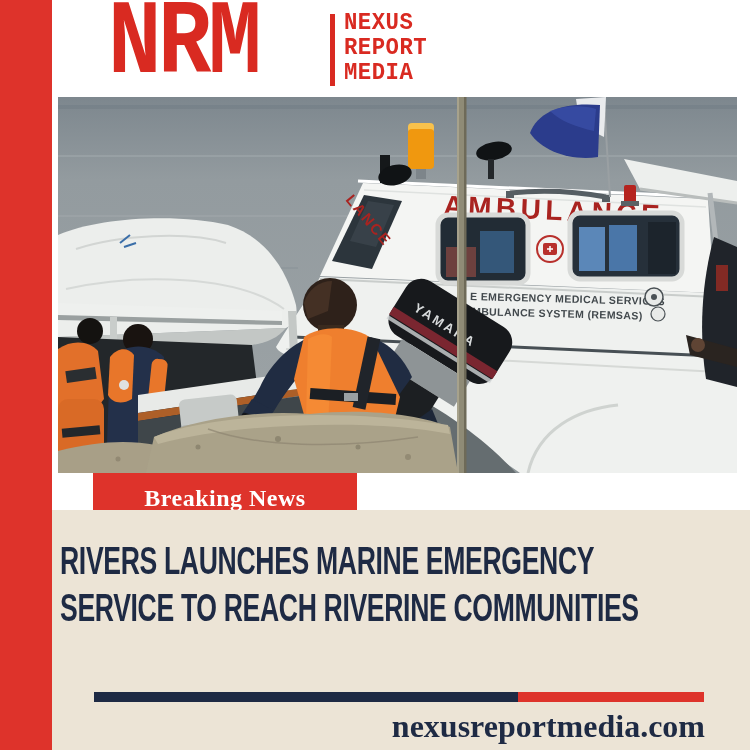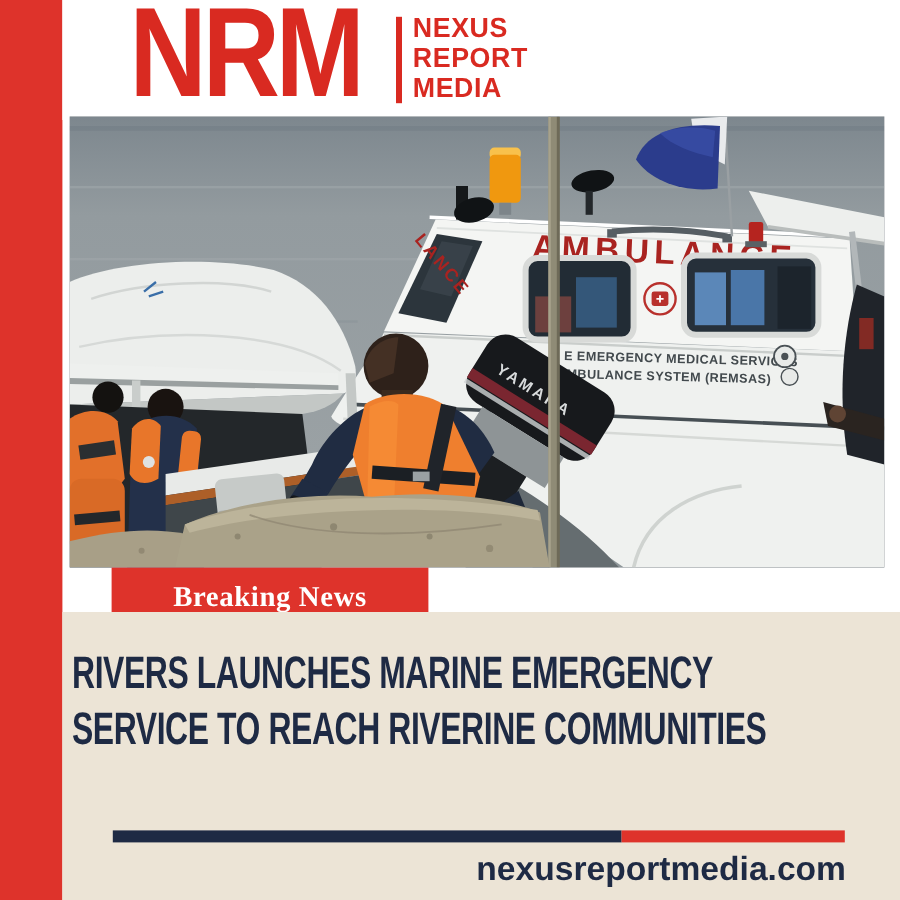--- a/index.html
+++ b/index.html
@@ -6,21 +6,21 @@
   body{
     width:750px;height:750px;position:relative;overflow:hidden;
     background:#ffffff;
     font-family:"Liberation Sans", sans-serif;
   }
   .left-strip{
     position:absolute;left:0;top:0;width:52px;height:750px;
     background:var(--brand-red);
   }
   
-  .header{position:absolute;left:52px;top:0;width:698px;height:100px;background:#ffffff;}
+  .header{position:absolute;left:52px;top:0;width:698px;height:100px;background:#ffffff;font-family:Liberation Mono, monospace;}
   .logo-initials{
     position:absolute;left:56px;top:-9px;
     font-size:106px;font-weight:700;line-height:106px;letter-spacing:-4px;
     color:var(--logo-red);
     transform:scaleX(0.84);transform-origin:left top;
     white-space:nowrap;
   }
   .logo-divider{
     position:absolute;left:278px;top:14px;width:5px;height:72px;
     background:var(--logo-red);
@@ -57,22 +57,22 @@
     color:var(--navy);
     font-size:38px;font-weight:800;line-height:47px;letter-spacing:-0.5px;
     transform:scaleX(0.70);transform-origin:left top;
     text-transform:uppercase;white-space:nowrap;
   }
   .rule{position:absolute;top:692px;height:10px;}
   .rule-navy{left:94px;width:424px;background:var(--navy);}
   .rule-red{left:518px;width:186px;background:var(--brand-red);}
   .website{
     position:absolute;right:45px;top:708px;
-    font-family:Liberation Sans, sans-serif;
-    font-size:28px;font-weight:700;color:var(--navy);text-align:center;
+    font-family:Liberation Serif, serif;
+    font-size:32px;font-weight:700;color:var(--navy);text-align:center;
   }
   
   text{font-family:"Liberation Sans", sans-serif;}
 </style>
 </head>
 <body>
 
 <div class="left-strip"></div>
 
 <div class="header">

